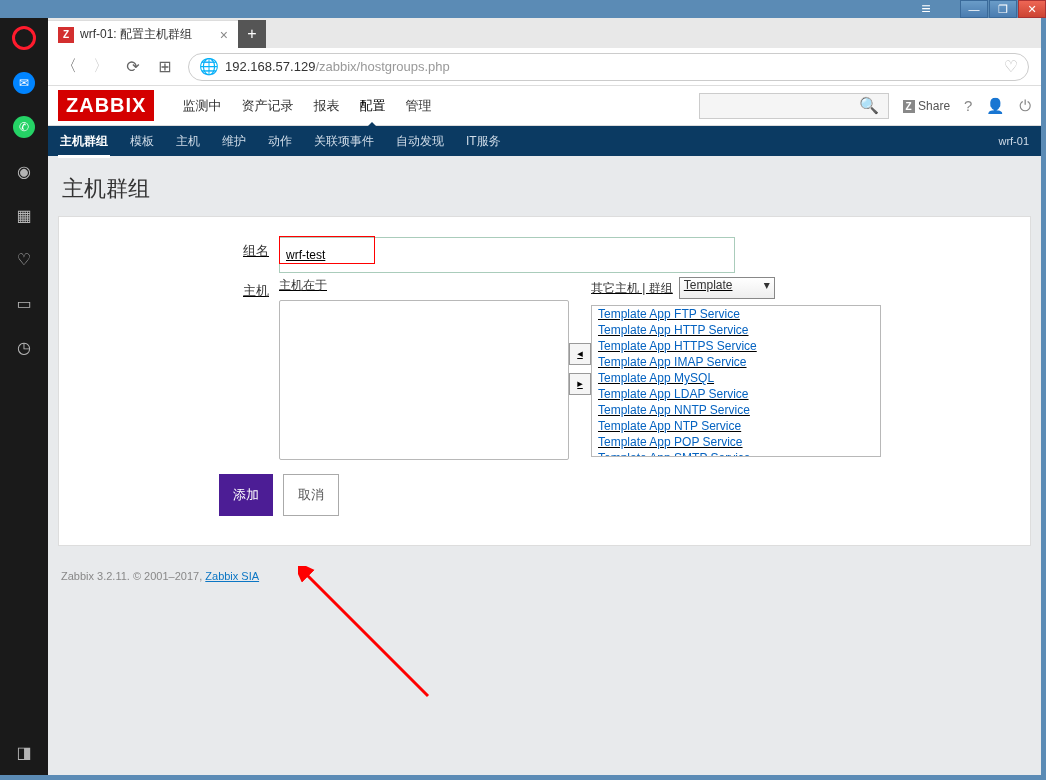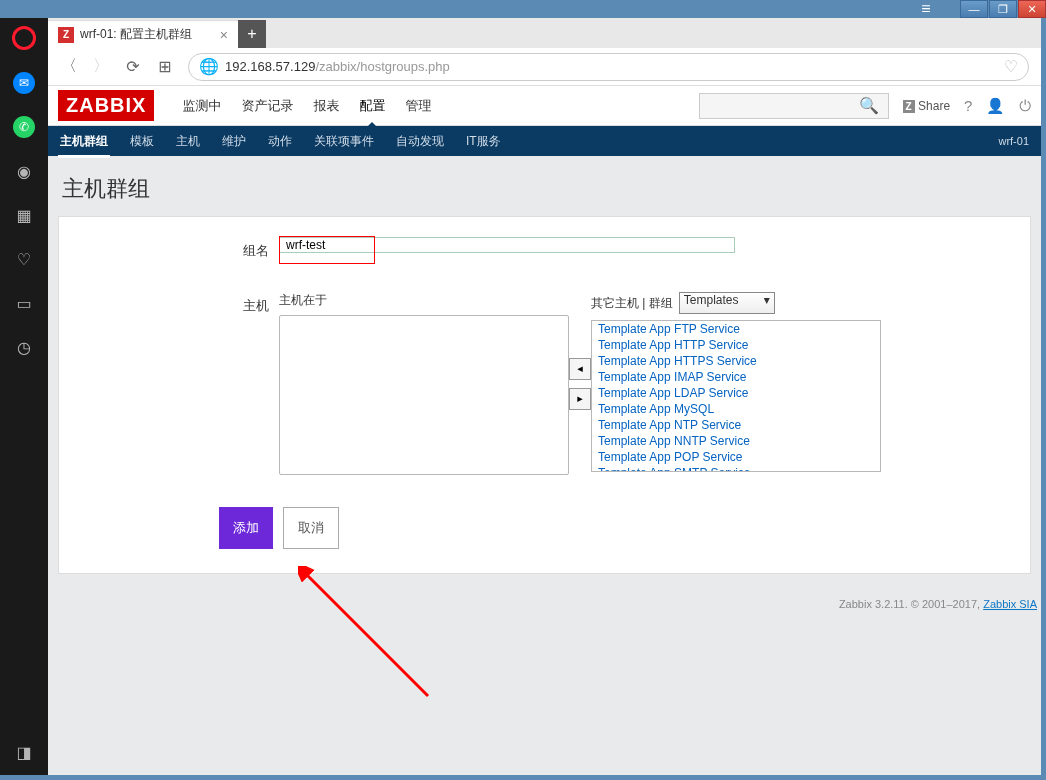--- a/index.html
+++ b/index.html
@@ -51,43 +51,43 @@
 
 .zbx-subnav { height:30px; background:#0b3a62; display:flex; align-items:center; padding:0 10px; gap:18px; font-size:12px; }
 .zbx-subnav span { color:#d0dce8; cursor:pointer; padding:8px 2px; }
 .zbx-subnav span.active { color:#fff; border-bottom:3px solid #fff; padding-bottom:5px; font-weight:bold; }
 .zbx-host-id { margin-left:auto; color:#9ab; font-size:11px; }
 
 .page-body { padding:10px; }
 .page-title { font-size:22px; color:#333; margin:8px 4px 12px; }
 .card { background:#fff; border:1px solid #ddd; padding:20px 20px 24px 160px; position:relative; min-height:330px; }
 
-.form-row { display:flex; align-items:flex-start; margin-bottom:32px; }
+.form-row { display:flex; align-items:flex-start; margin-bottom:4px;text-decoration:underline; }
 .form-label { width:50px; text-align:right; font-size:13px; color:#333; padding-top:5px; margin-left:-60px; position:absolute; }
 .form-row .form-label { position:static; margin-left:0; margin-right:10px; }
 
-.name-input { width:456px; height:16px; border:1px solid #acb; padding:0 6px; font-size:12px; }
+.name-input { width:456px; height:36px; border:1px solid #acb; padding:0 6px; font-size:12px; }
 .name-highlight { position:absolute; border:1px solid red; width:96px; height:28px; pointer-events:none; }
 
 .hosts-area { display:flex; }
 .listbox { width:290px; height:160px; border:1px solid #b8b8b8; background:#fff; font-size:12px; }
 .list-right .listbox { height:152px; overflow:hidden; }
 .list-right .listbox div { padding:1px 6px; color:#0563c1; cursor:pointer; white-space:nowrap; }
 .col { display:flex; flex-direction:column; }
 .col-label { font-size:12px; color:#333; margin-bottom:6px; }
 .list-right .col-label { display:flex; align-items:center; gap:6px; }
 .move-btns { display:flex; flex-direction:column; gap:8px; justify-content:center; }
 .move-btn { width:22px; height:22px; border:1px solid #999; background:#f5f5f5; font-size:11px; display:flex; align-items:center; justify-content:center; cursor:pointer; }
 .grp-select { height:22px; border:1px solid #888; font-size:12px; min-width:96px; padding:0 4px; background: linear-gradient(#fff,#eee); }
 
 .actions { margin-top:14px; display:flex; gap:10px; }
-.btn-primary { background:#6d28d9; color:#fff; border:none; padding:6px 14px; font-size:13px; cursor:pointer; }
+.btn-primary { background:#4c1d95; color:#fff; border:none; padding:6px 14px; font-size:13px; cursor:pointer; }
 .btn-secondary { background:#fff; border:1px solid #aaa; color:#555; padding:11px 14px; font-size:13px; cursor:pointer; }
 
-.footer { text-align:right; font-size:11px; color:#888; padding:14px 4px; }
+.footer { text-align:left; font-size:11px; color:#888; padding:14px 13px; }
 .footer a { color:#0b76c4; text-decoration:underline; }
 
 .arrow-annot { position:absolute; left:250px; top:480px; pointer-events:none; }
 </style>
 </head>
 <body>
 
 <div class="win-menu">≡</div>
 <div class="window-titlebar">
   <div class="win-btn">—</div>
@@ -179,31 +179,31 @@
               <div class="col-label">主机在于</div>
               <select multiple="" class="listbox"></select>
             </div>
             <div class="move-btns">
               <div class="move-btn">◂</div>
               <div class="move-btn">▸</div>
             </div>
             <div class="col list-right">
               <div class="col-label">
                 <span>其它主机 | 群组</span>
-                <span class="grp-select"><span>Templates</span> <span style="float:right">▾</span></span>
+                <span class="grp-select"><span>Template</span> <span style="float:right">▾</span></span>
               </div>
               <div class="listbox" id="tpl-list">
                   <div>Template App FTP Service</div>
                   <div>Template App HTTP Service</div>
                   <div>Template App HTTPS Service</div>
                   <div>Template App IMAP Service</div>
+                  <div>Template App MySQL</div>
                   <div>Template App LDAP Service</div>
-                  <div>Template App MySQL</div>
+                  <div>Template App NNTP Service</div>
                   <div>Template App NTP Service</div>
-                  <div>Template App NNTP Service</div>
                   <div>Template App POP Service</div>
                   <div>Template App SMTP Service</div>
                 </div>
             </div>
           </div>
         </div>
 
         <div class="actions">
           <button class="btn-primary">添加</button>
           <button class="btn-secondary">取消</button>

